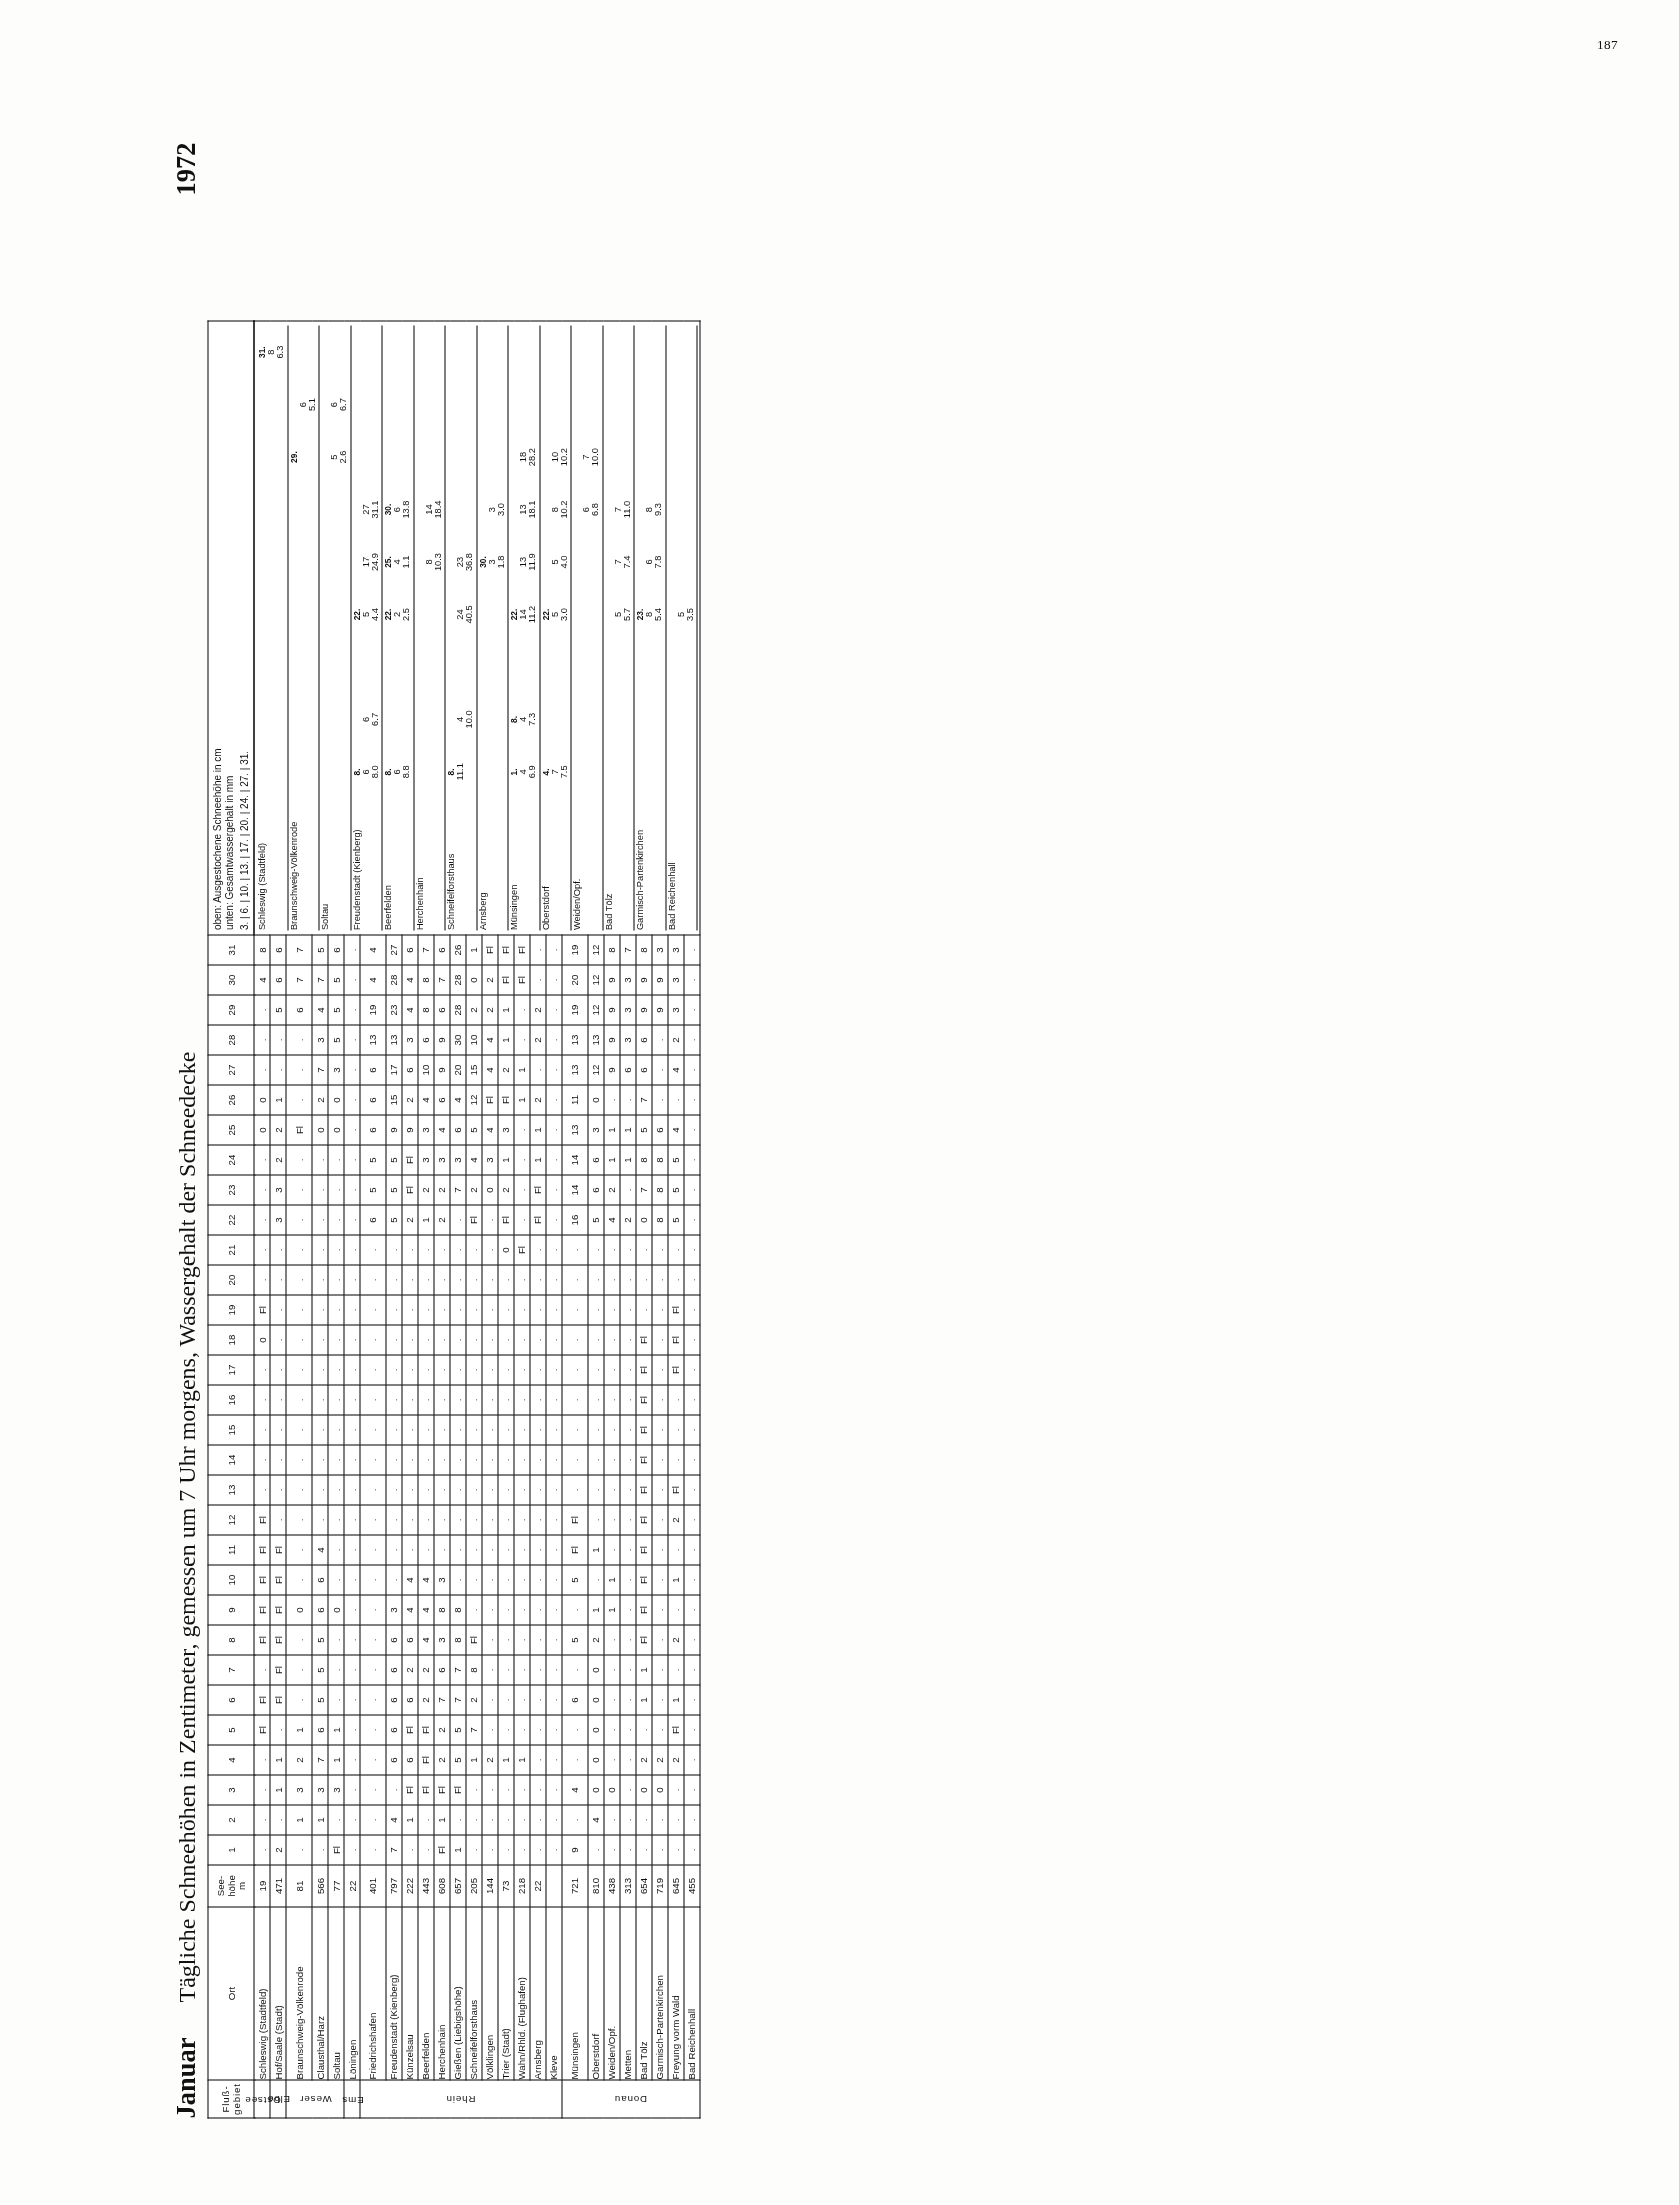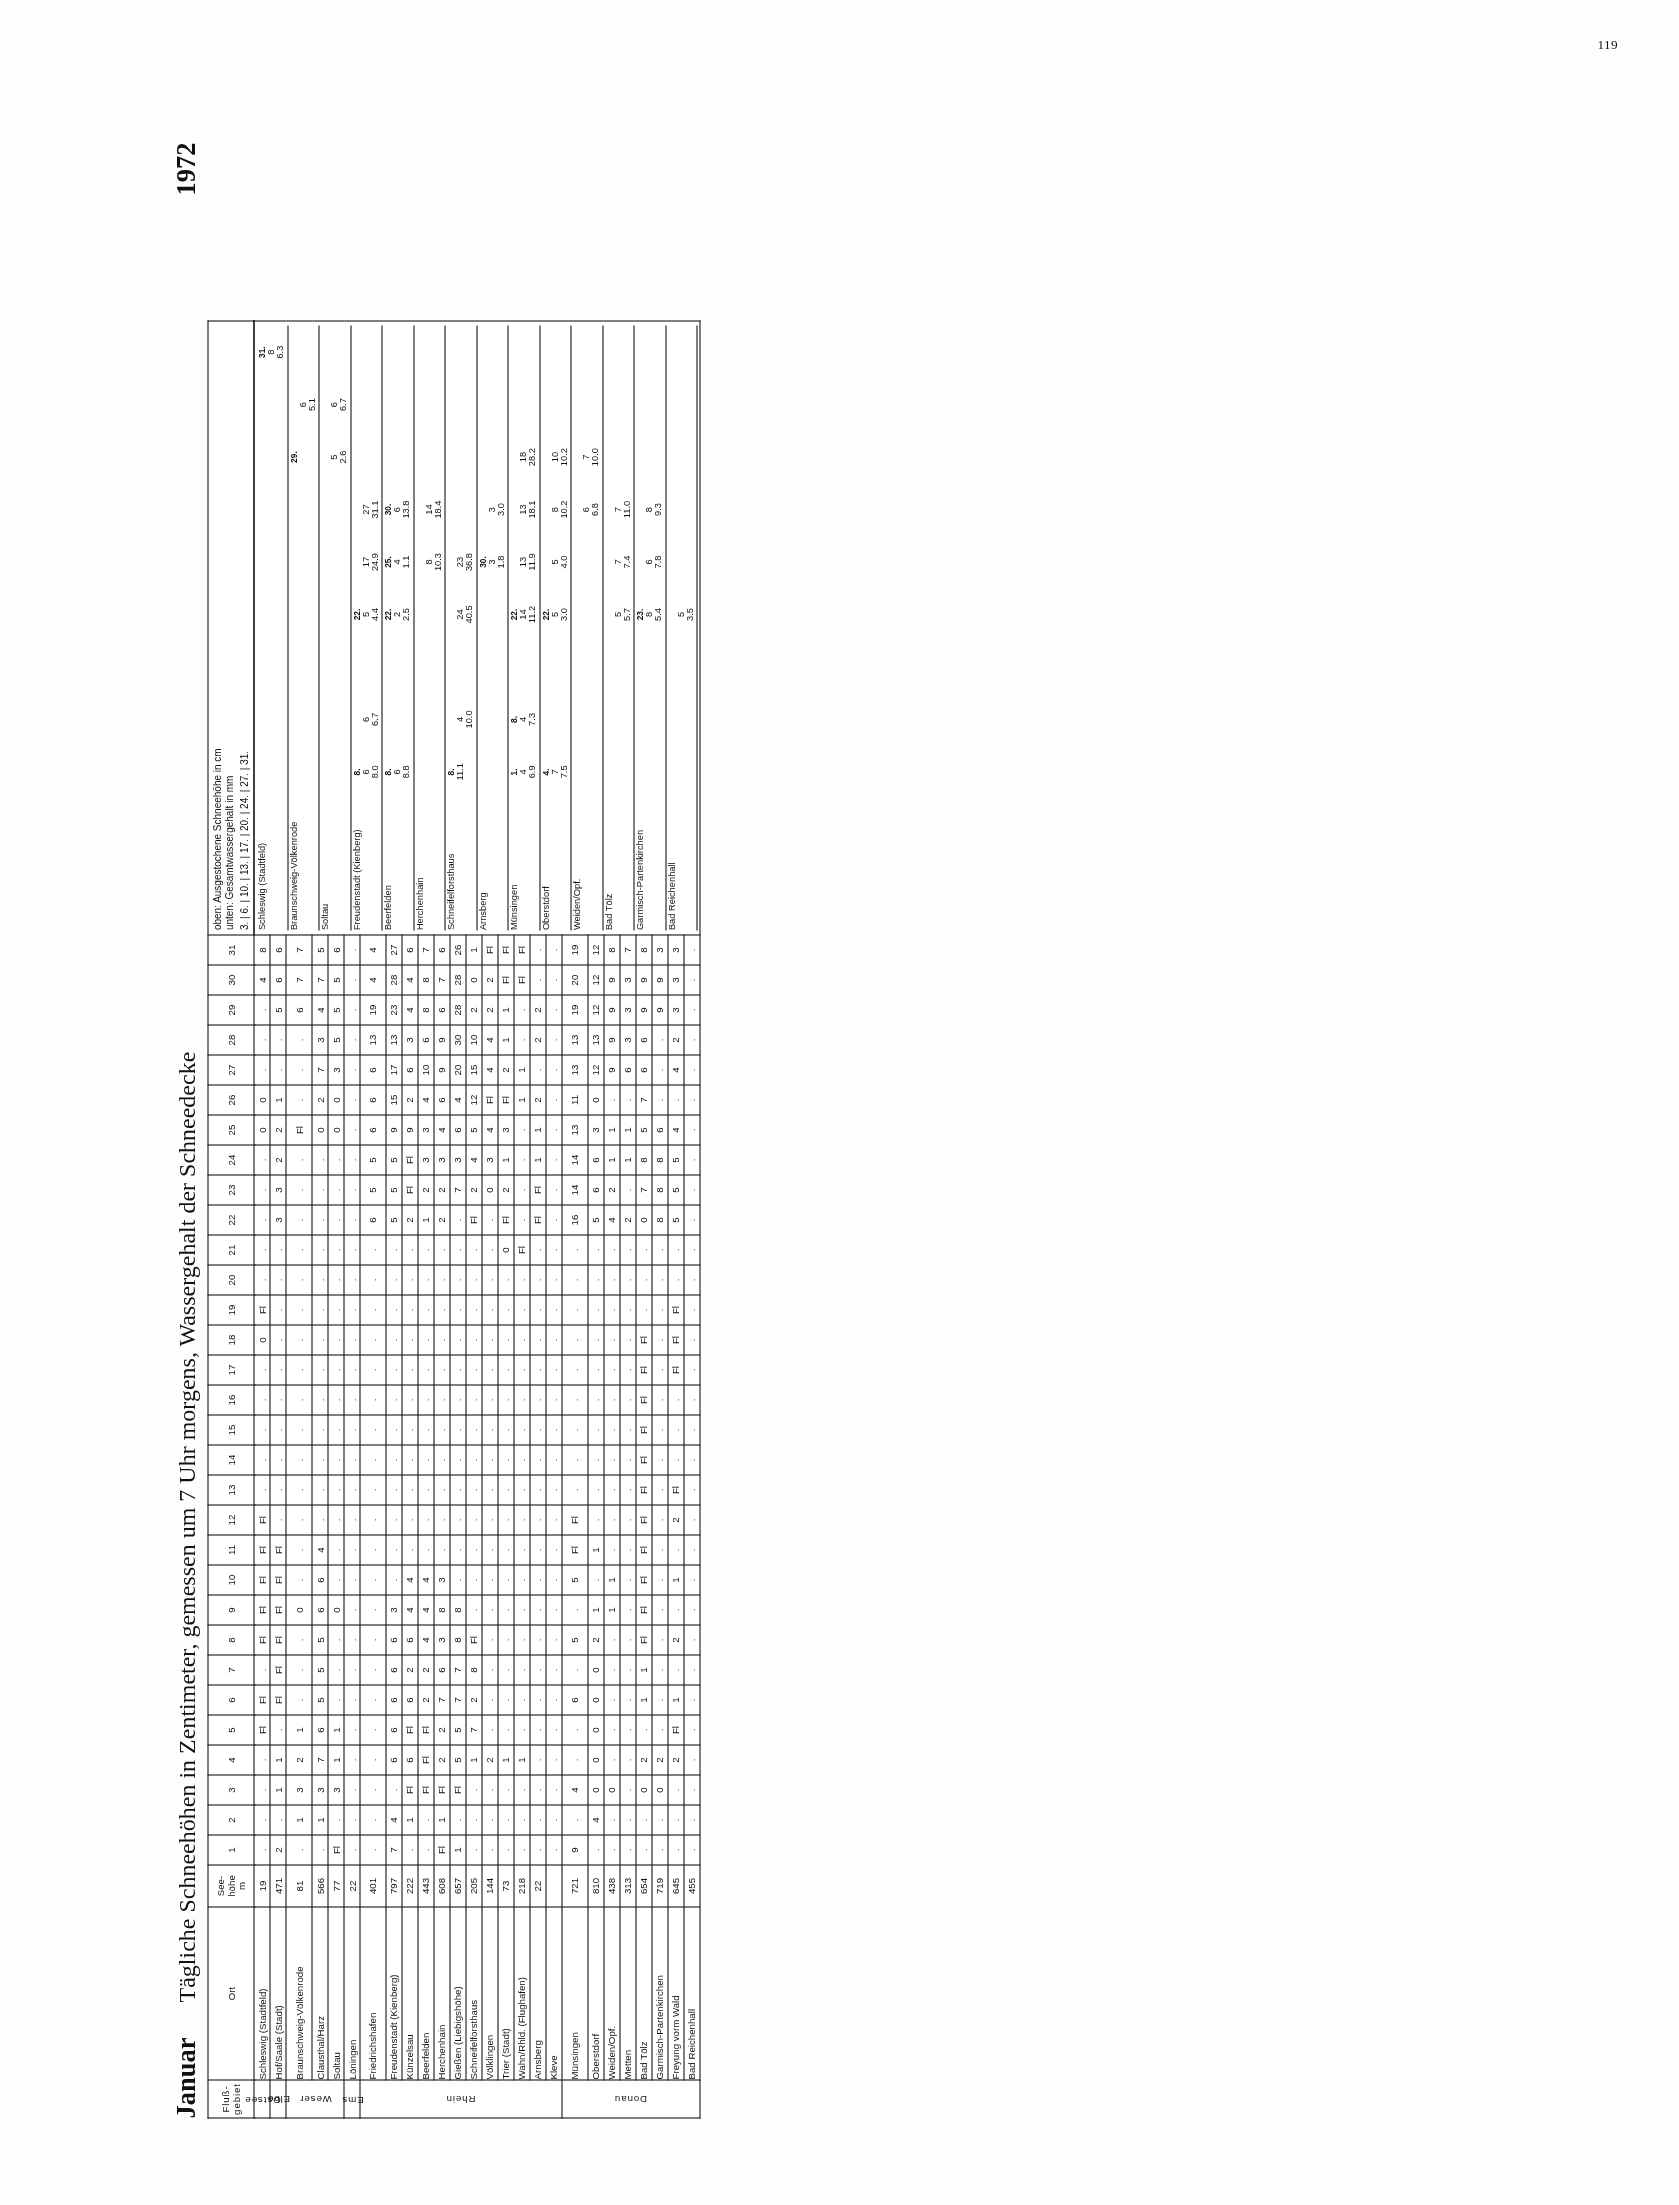--- a/index.html
+++ b/index.html
@@ -161,21 +161,21 @@
     display: block;
     line-height: 1.0;
   }
   .bold { font-weight: bold; }
 </style>
 </head>
 <body>
 
 <div class="page">
 
-  <div class="page-number">119</div>
+  <div class="page-number">187</div>
 
   <div class="rot-wrap">
     <div class="landscape">
       <div class="sheet">
 
         <div class="title-row">
           <div class="month">Januar</div>
           <div class="main-title">Tägliche Schneehöhen in Zentimeter, gemessen um 7 Uhr morgens, Wassergehalt der Schneedecke</div>
           <div class="year">1972</div>
         </div>

